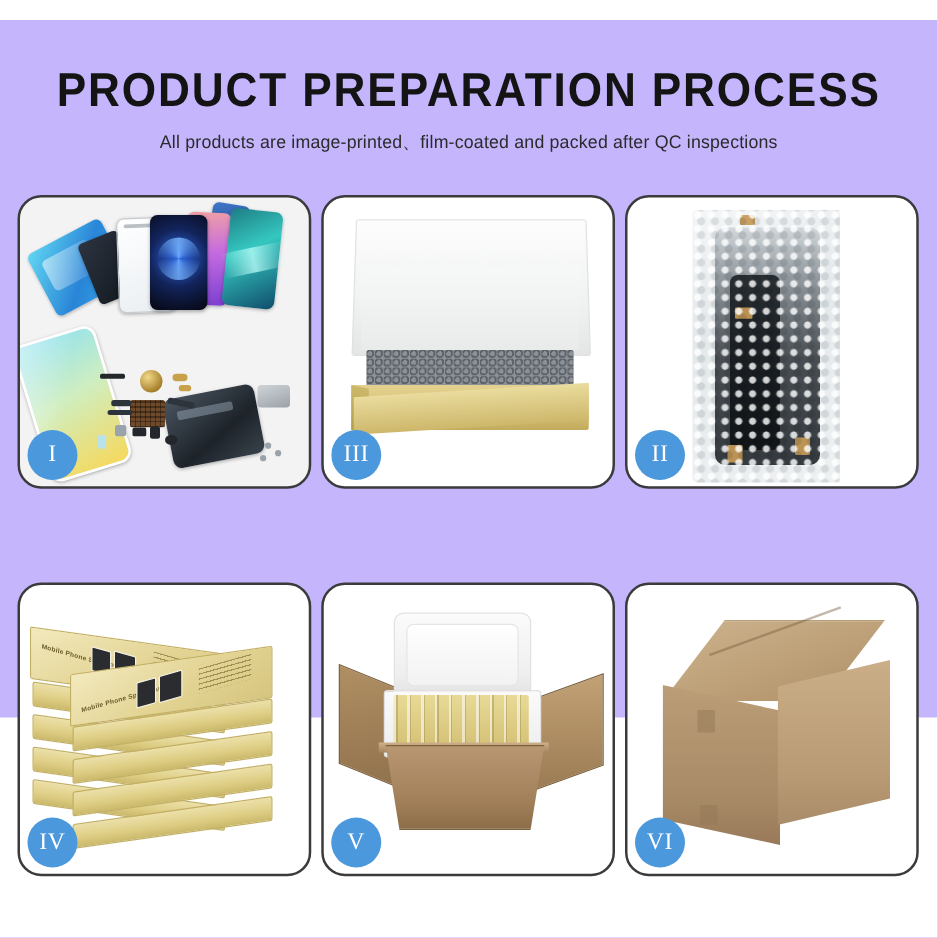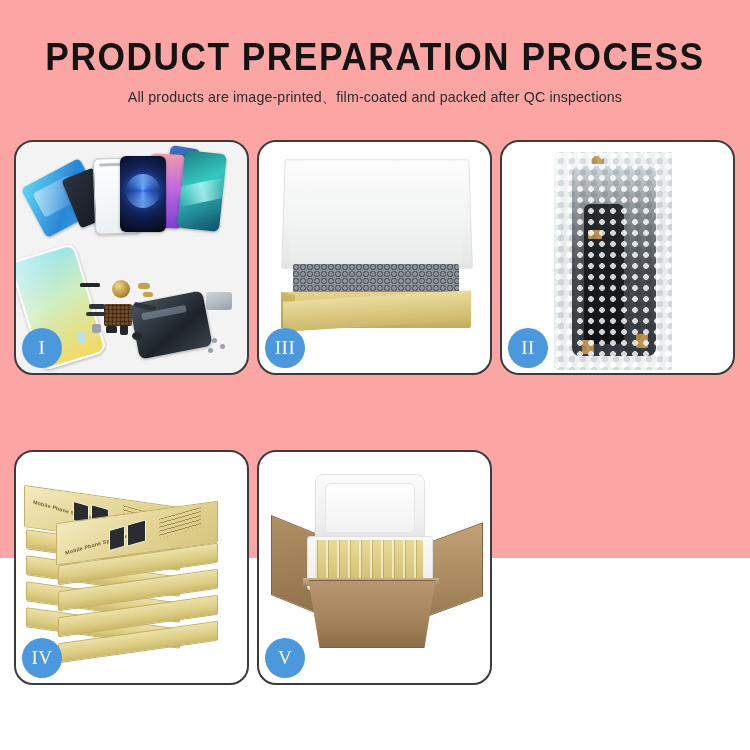--- a/index.html
+++ b/index.html
@@ -10,21 +10,22 @@
     width: 750px;
     height: 750px;
     background: #ffffff;
     font-family: "Liberation Sans", sans-serif;
     overflow: hidden;
   }
   .page {
     position: relative;
     width: 750px;
     height: 558px;
-    background: #fca5a5;
+    background: #c4b5fd;
+    margin-top: 16px;
   }
   
   .header {
     position: absolute;
     left: 0;
     top: 38px;
     width: 750px;
     text-align: center;
   }
   .title {
@@ -494,15 +495,26 @@
         <div class="v-flapR"></div>
         <div class="v-foamlid"></div>
         <div class="v-foambox"></div>
         <div class="v-content"></div>
         <div class="v-rim"></div>
         <div class="v-body"></div>
       </div>
       <div class="badge">V</div>
     </div>
 
+    <div class="panel">
+      <div class="stage">
+        <div class="c6-top"></div>
+        <div class="c6-left"></div>
+        <div class="c6-right"></div>
+        <div class="c6-seam" style="left:62px;top:36px;width:112px;height:2px;transform:rotate(-20deg);"></div>
+        <div class="c6-tape" style="left:56px;top:100px;width:14px;height:18px;"></div>
+        <div class="c6-tape" style="left:58px;top:176px;width:14px;height:16px;"></div>
+      </div>
+      <div class="badge">VI</div>
+    </div>
 
   </div>
 </div>
 
 </body></html>

